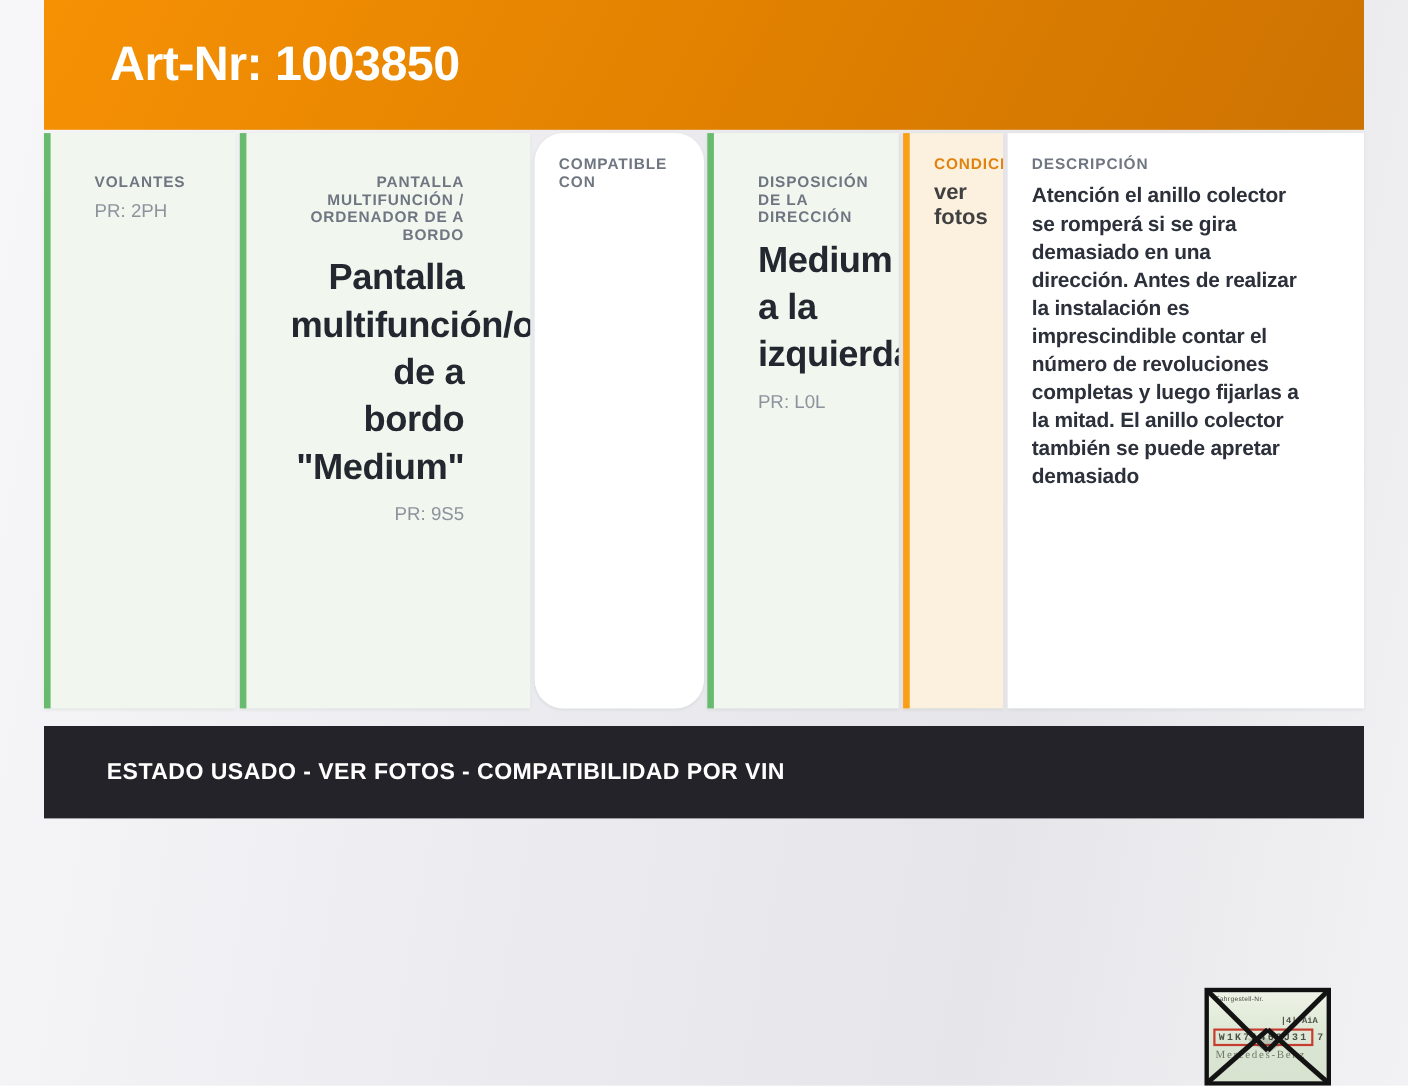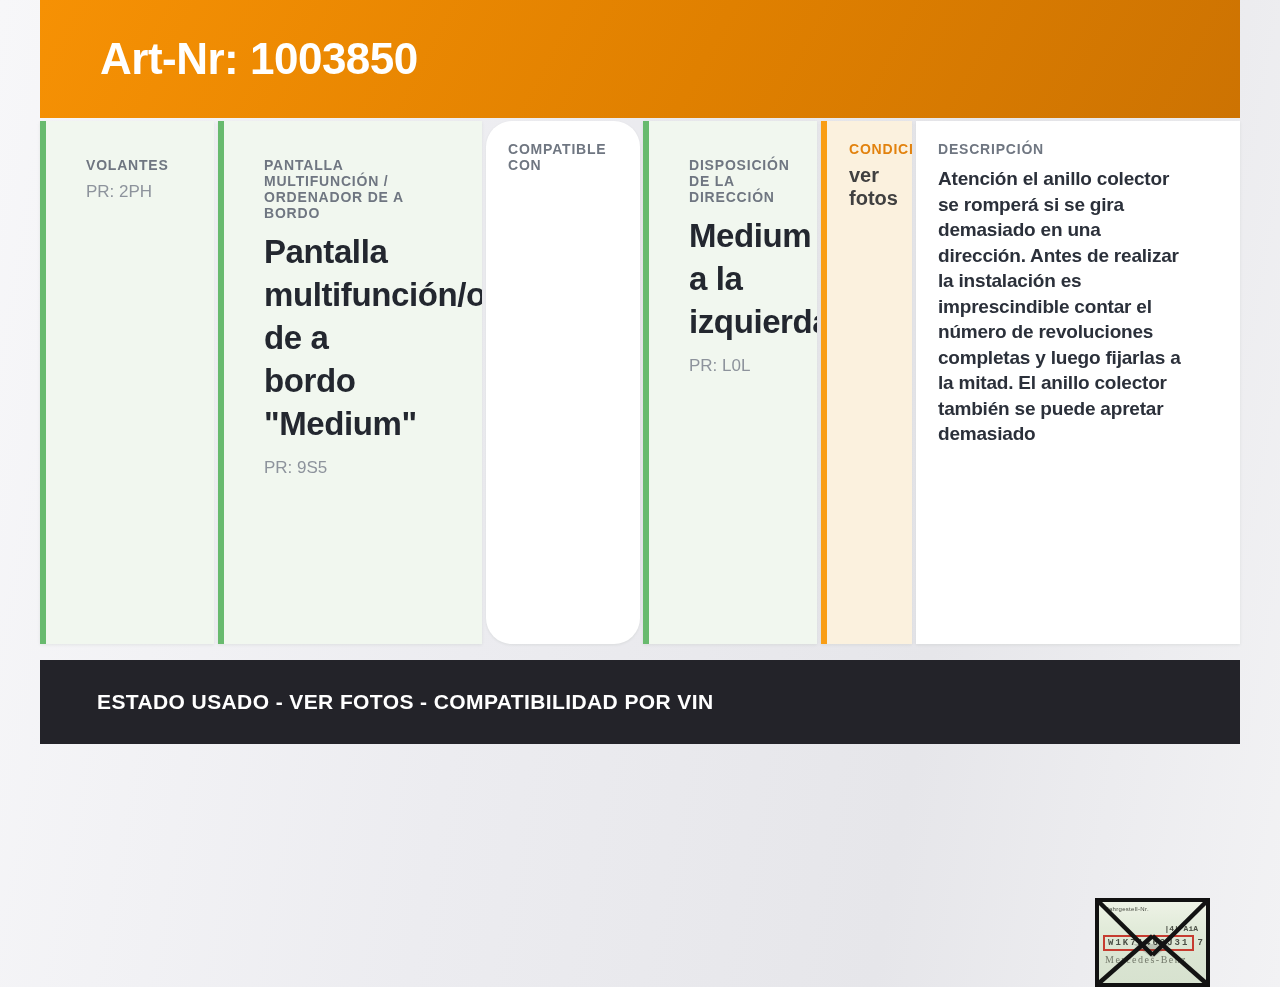--- a/index.html
+++ b/index.html
@@ -35,21 +35,21 @@
   .card-green { border-left:6px solid var(--green-accent,#68ba6e); padding:36px 46px 28px 40px; }
   .col-left  .card-green { padding-right:60px; }
   .card-white { background:#ffffff; padding:20px 18px 20px 22px; }
   .card-condition {
     background:var(--condition-bg,#fbf1de);
     border-left:6px solid var(--orange-accent,#f99e15);
     padding:20px 8px 18px 22px;
     flex:0 0 91px;
   }
   .card-volantes    { flex:0 0 174px; }
-  .card-pantalla    { flex:0 0 264px; }
+  .card-pantalla    { flex:0 0 264px;text-align:right; }
   .card-compatible  { flex:1 1 auto;border-radius:26px; }
   .card-airbag      { flex:0 0 308px; }
   .card-disposicion { flex:0 0 174px; }
   .card-descripcion { flex:1 1 auto; padding-right:48px; }
   .label {
     font-size:14px; font-weight:bold; letter-spacing:0.8px;
     color:#6f7681; text-transform:uppercase; margin-bottom:9px;
   }
   .card h2 {
     font-size:33px; line-height:43px; font-weight:bold;

